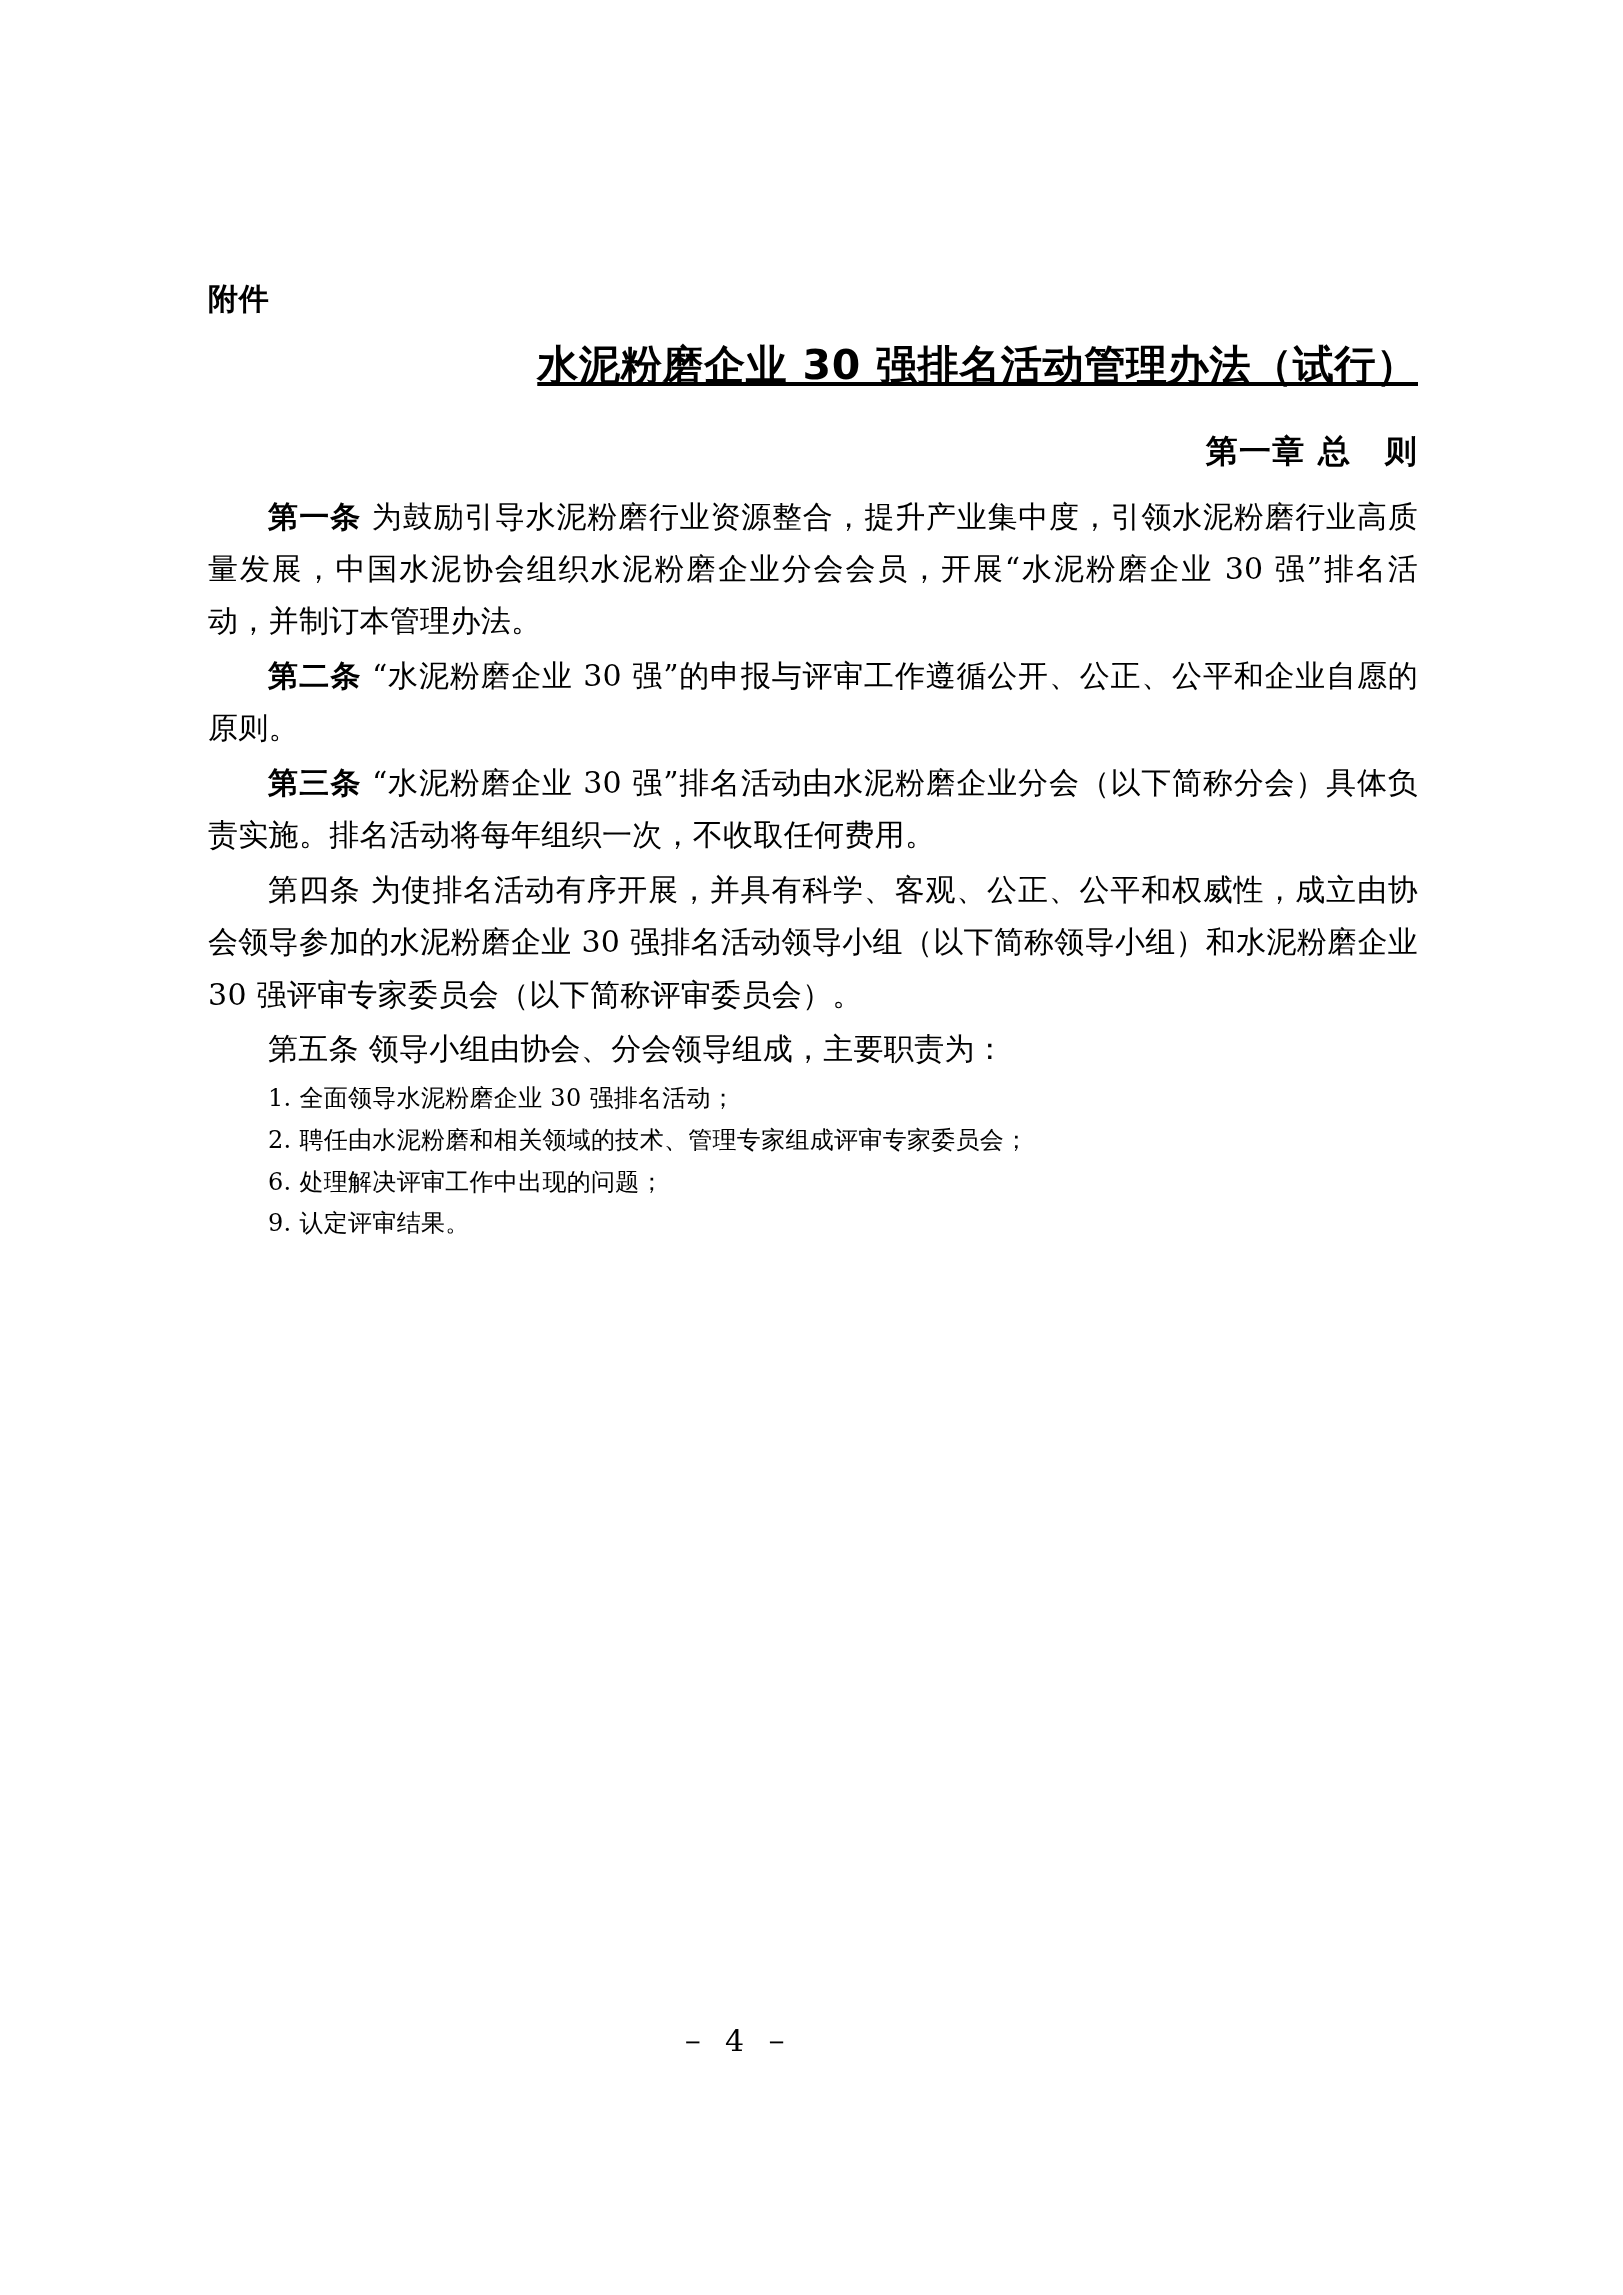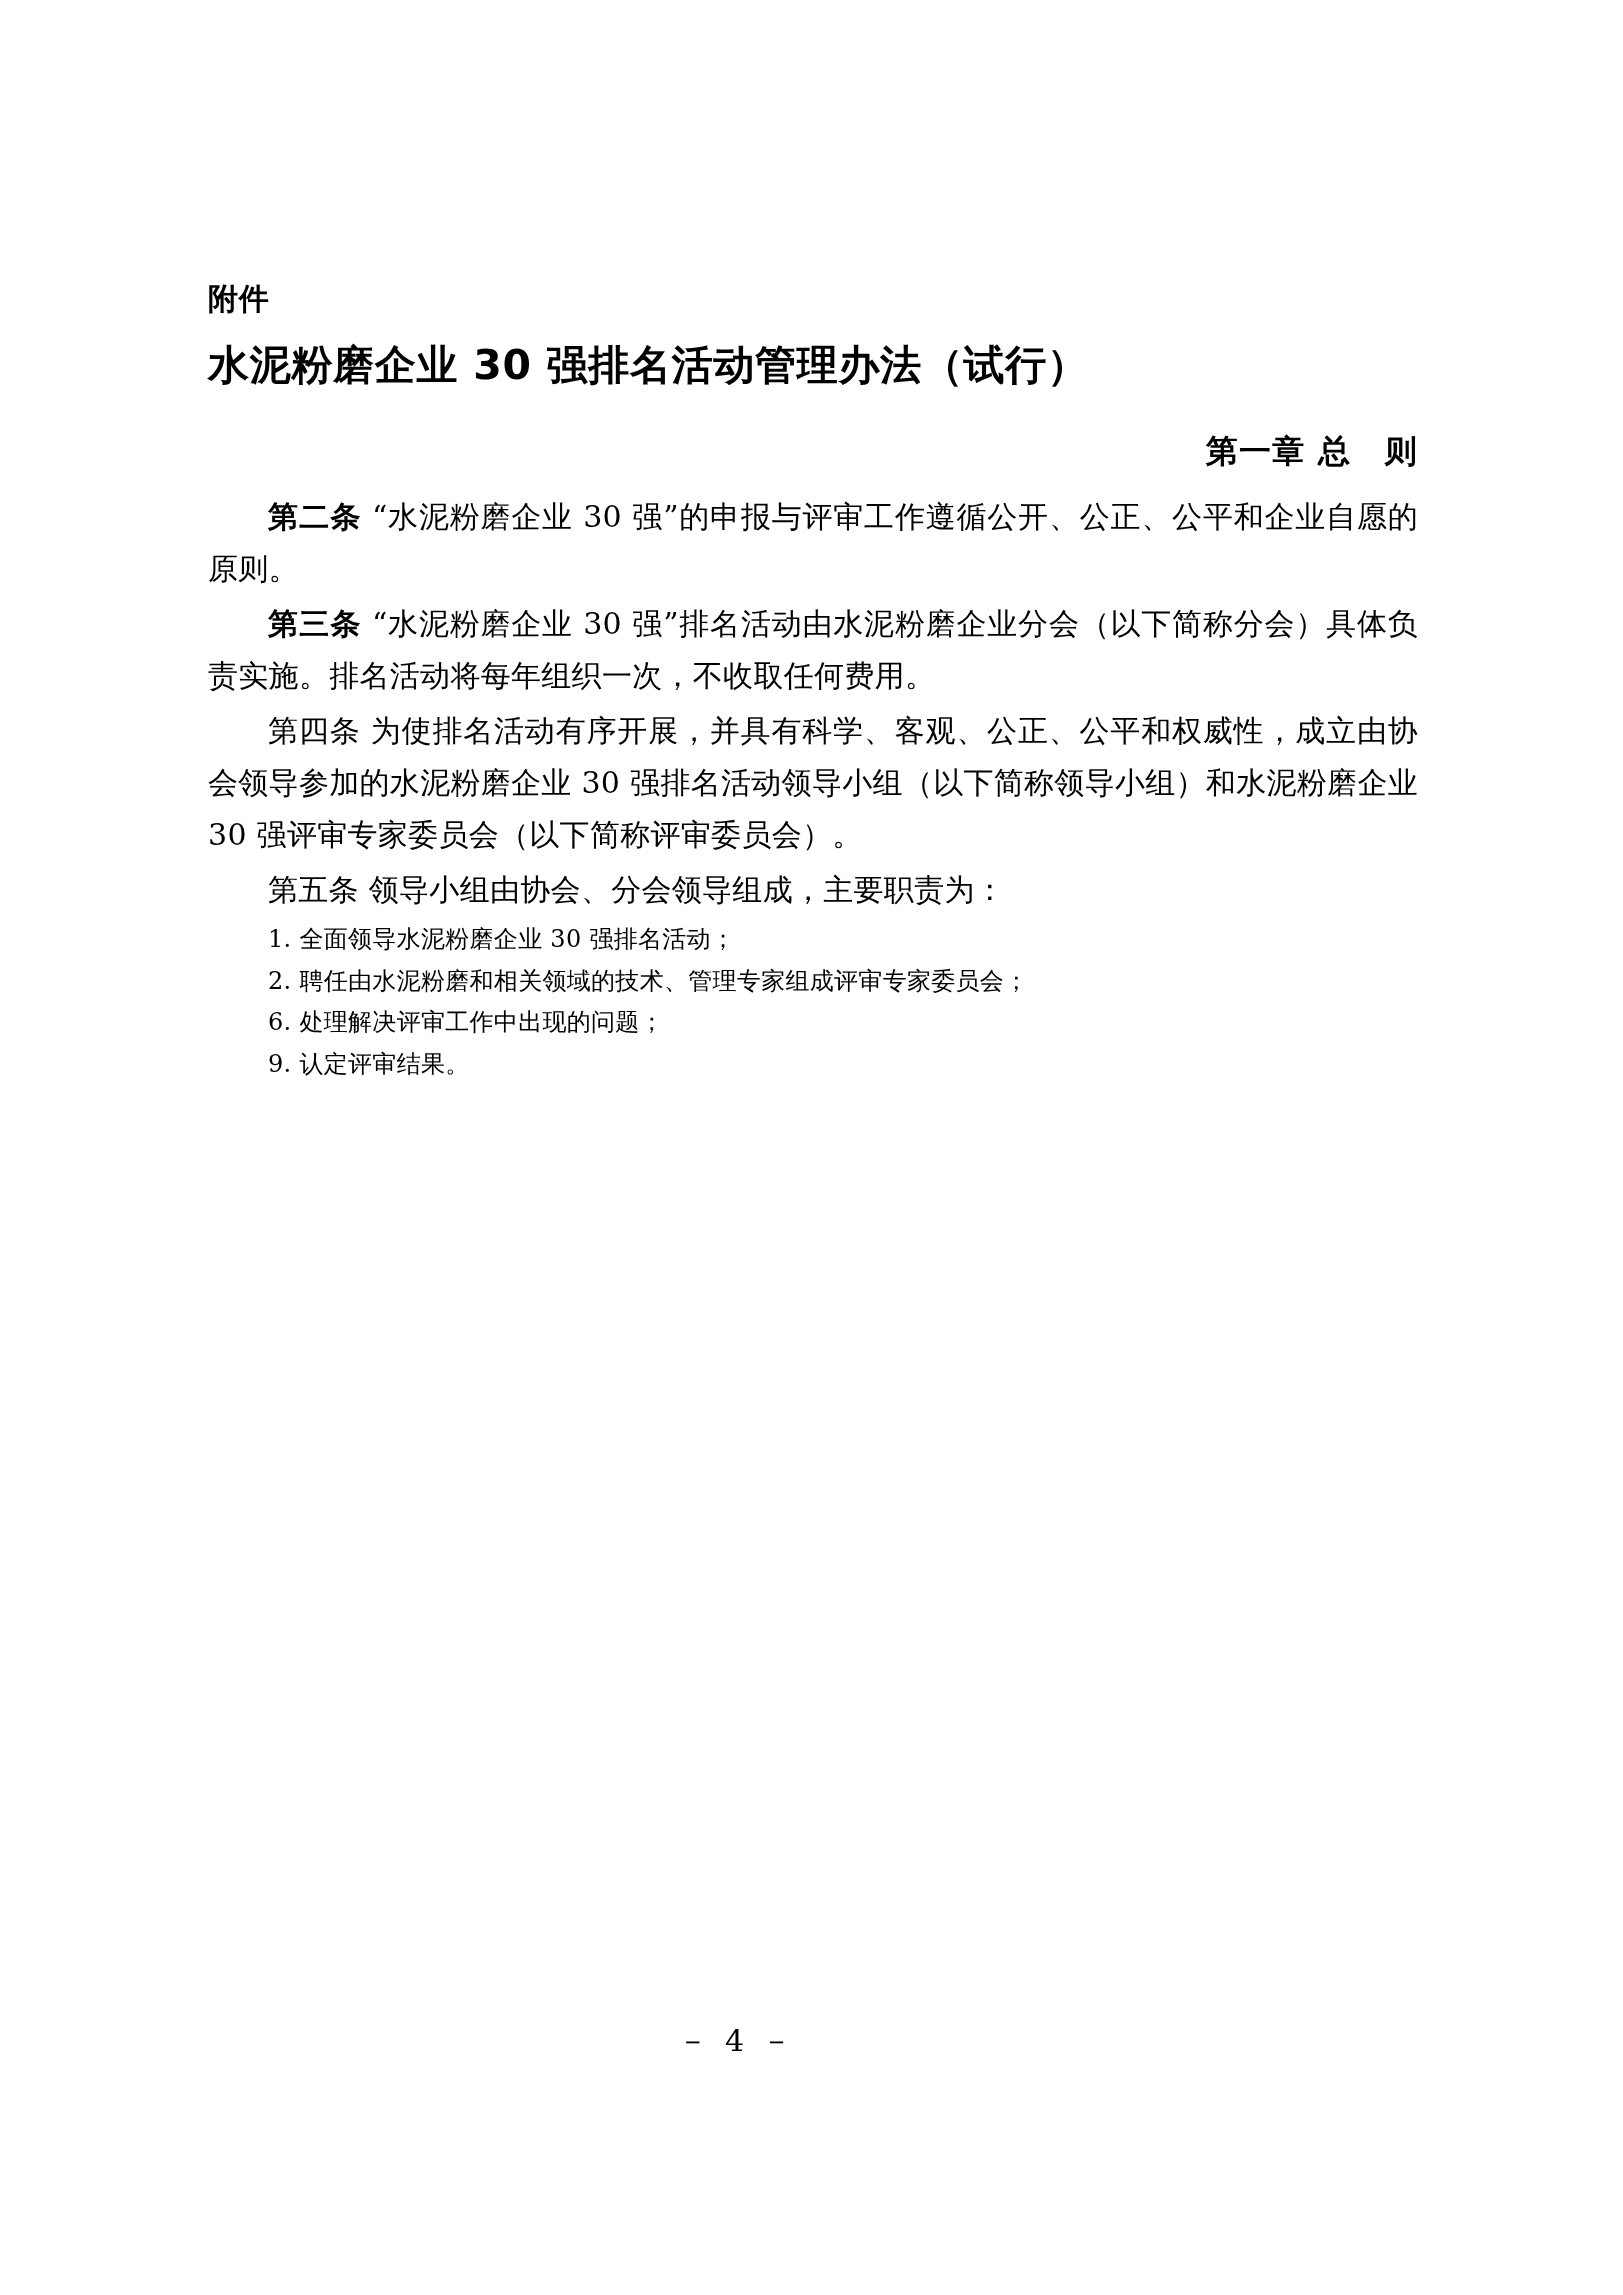--- a/index.html
+++ b/index.html
@@ -31,23 +31,24 @@
     font-size: 30px;
     line-height: 1.2;
     letter-spacing: 0.7px;
     margin: 0 0 22px 0;
   }
   .doc-title {
     font-family: "DejaVu Sans", sans-serif;
     font-weight: bold;
     font-size: 41px;
     line-height: 1.3;
-    text-align: left;
+    text-align: right;
     letter-spacing: 0.7px;
     margin: 0 0 37px 0;
+    text-decoration: underline;
   }
   .chapter-heading {
     font-family: "DejaVu Sans", sans-serif;
     font-weight: bold;
     font-size: 32px;
     line-height: 1.4;
     text-align: right;
     letter-spacing: 1.3px;
     margin: 23.6px 0 17px 0;
   }
@@ -90,20 +91,21 @@
 
 <div class="page">
   <div class="content">
 
     <p class="attachment-label">附件</p>
 
     <h1 class="doc-title">水泥粉磨企业 30 强排名活动管理办法（试行）</h1>
 
     <h2 class="chapter-heading">第一章 总　则</h2>
 
+    <p class="para indent"><span class="lead">第一条</span><span> 为鼓励引导水泥粉磨行业资源整合，提升产业集中度，引领水泥粉磨行业高质量发展，中国水泥协会组织水泥粉磨企业分会会员，开展“水泥粉磨企业 30 强”排名活动，并制订本管理办法。</span></p>
 
     <p class="para indent"><span class="lead">第二条</span><span> “水泥粉磨企业 30 强”的申报与评审工作遵循公开、公正、公平和企业自愿的原则。</span></p>
 
     <p class="para indent"><span class="lead">第三条</span><span> “水泥粉磨企业 30 强”排名活动由水泥粉磨企业分会（以下简称分会）具体负责实施。排名活动将每年组织一次，不收取任何费用。</span></p>
 
 
     <p class="para indent">第四条 为使排名活动有序开展，并具有科学、客观、公正、公平和权威性，成立由协会领导参加的水泥粉磨企业 30 强排名活动领导小组（以下简称领导小组）和水泥粉磨企业 30 强评审专家委员会（以下简称评审委员会）。</p>
 
     <p class="para indent">第五条 领导小组由协会、分会领导组成，主要职责为：</p>
 

